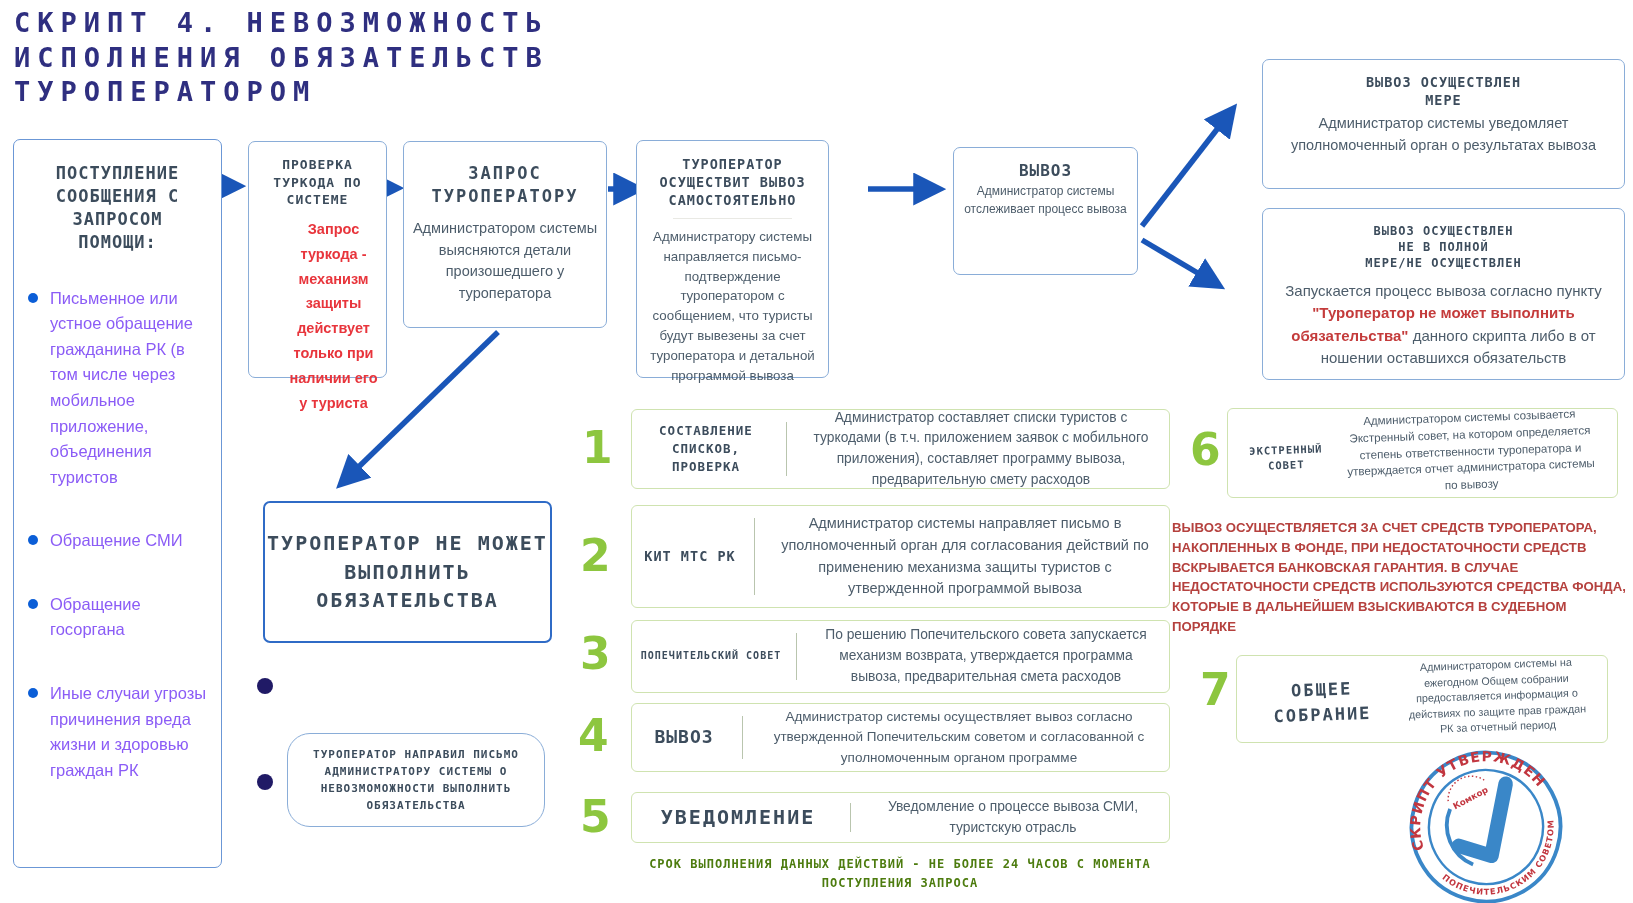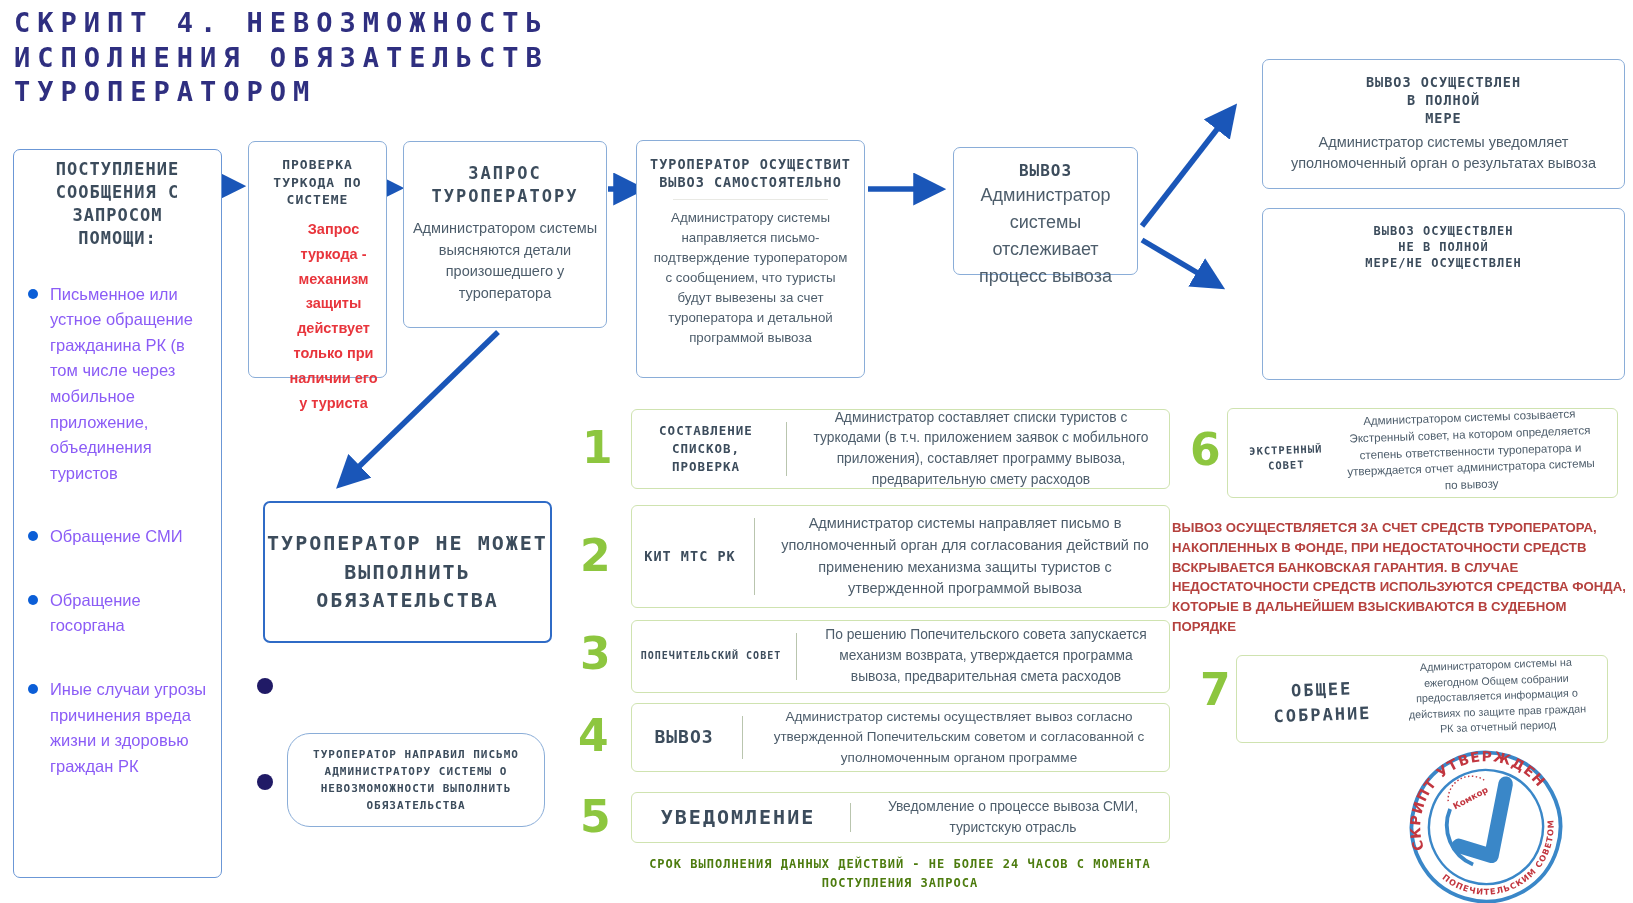--- a/index.html
+++ b/index.html
@@ -48,21 +48,21 @@
       <path d="M 498,332 L 342,483" marker-end="url(#ah)"></path>
     </g>
   </svg>
 
   <div class="abs techno title" style="left:14px;top:6px;">
     <div>СКРИПТ 4. НЕВОЗМОЖНОСТЬ</div>
     <div>ИСПОЛНЕНИЯ ОБЯЗАТЕЛЬСТВ</div>
     <div>ТУРОПЕРАТОРОМ</div>
   </div>
 
-  <div class="box" style="left:13px;top:139px;width:209px;height:729px;border-color:#6b97d6;padding:8px 14px;margin-top:10px;">
+  <div class="box" style="left:13px;top:139px;width:209px;height:729px;border-color:#6b97d6;padding:22px 14px;">
     <div class="techno hdr" style="font-size:17px;">ПОСТУПЛЕНИЕ СООБЩЕНИЯ С ЗАПРОСОМ ПОМОЩИ:</div>
     <ul class="plain" style="margin-top:32px;">
       <li>
           <span class="dot-blue"></span>
           <span>Письменное или устное обращение гражданина РК (в том числе через мобильное приложение, объединения туристов</span>
         </li>
       <li>
           <span class="dot-blue"></span>
           <span>Обращение СМИ</span>
         </li>
@@ -80,45 +80,47 @@
   <div class="box" style="left:248px;top:141px;width:139px;height:237px;padding:14px 8px;">
     <div class="techno hdr" style="font-size:13px;">ПРОВЕРКА ТУРКОДА ПО СИСТЕМЕ</div>
     <div class="red" style="font-size:14.5px;font-weight:bold;text-align:center;line-height:1.72;margin-top:8px;margin-left:32px;">Запрос туркода - механизм защиты действует только при наличии его у туриста</div>
   </div>
 
   <div class="box" style="left:403px;top:141px;width:204px;height:187px;padding:20px 8px;">
     <div class="techno hdr" style="font-size:17px;letter-spacing:2px;">ЗАПРОС ТУРОПЕРАТОРУ</div>
     <div class="body-txt" style="font-size:14.5px;margin-top:10px;">Администратором системы выясняются детали произошедшего у туроператора</div>
   </div>
 
-  <div class="box" style="left:636px;top:140px;width:229px;height:238px;padding:14px 12px;">
+  <div class="box" style="left:636px;top:140px;width:193px;height:238px;padding:14px 12px;">
     <div class="techno hdr" style="font-size:13.5px;">ТУРОПЕРАТОР ОСУЩЕСТВИТ ВЫВОЗ САМОСТОЯТЕЛЬНО</div>
     <div style="height:1px;background:#e9e9e4;margin:8px 24px;"></div>
     <div class="body-txt" style="font-size:13.3px;">Администратору системы направляется письмо-подтверждение туроператором с сообщением, что туристы будут вывезены за счет туроператора и детальной программой вывоза</div>
   </div>
 
   <div class="box" style="left:953px;top:147px;width:185px;height:128px;padding:12px 8px;">
     <div class="techno hdr" style="font-size:16px;">ВЫВОЗ</div>
-    <div class="body-txt" style="font-size:18px;text-align:center;">Администратор системы отслеживает процесс вывоза</div>
+    <div class="body-txt" style="font-size:12px;text-align:center;">Администратор системы отслеживает процесс вывоза</div>
   </div>
 
   <div class="box" style="left:1262px;top:59px;width:363px;height:130px;padding:13px 10px;">
     <div class="techno hdr" style="font-size:13.5px;">
       <div>ВЫВОЗ ОСУЩЕСТВЛЕН</div>
-      <div>В ПОЛНОЙ</div>
       <div>МЕРЕ</div>
     </div>
     <div class="body-txt" style="font-size:14.5px;margin-top:4px;">Администратор системы уведомляет уполномоченный орган о результатах вывоза</div>
   </div>
 
   <div class="box" style="left:1262px;top:208px;width:363px;height:172px;padding:14px 12px;">
     <div class="techno hdr" style="font-size:12px;">
       <div>ВЫВОЗ ОСУЩЕСТВЛЕН</div>
       <div>НЕ В ПОЛНОЙ</div>
       <div>МЕРЕ/НЕ ОСУЩЕСТВЛЕН</div>
+    </div>
+    <div class="body-txt" style="font-size:15px;margin-top:8px;">
+      <span>Запускается процесс вывоза согласно пункту </span><span style="color:#c43b3b;font-weight:bold;">"Туроператор не может выполнить обязательства"</span><span> данного скрипта либо в от ношении оставшихся обязательств</span>
     </div>
   </div>
 
   <div class="box" style="left:263px;top:501px;width:289px;height:142px;border:2px solid #2f6bc6;
               display:flex;align-items:center;justify-content:center;">
     <div class="techno hdr" style="font-size:20px;letter-spacing:2px;line-height:1.42;">ТУРОПЕРАТОР НЕ МОЖЕТ ВЫПОЛНИТЬ ОБЯЗАТЕЛЬСТВА</div>
   </div>
 
   <span class="dot-navy" style="left:257px;top:678px;"></span>
 

